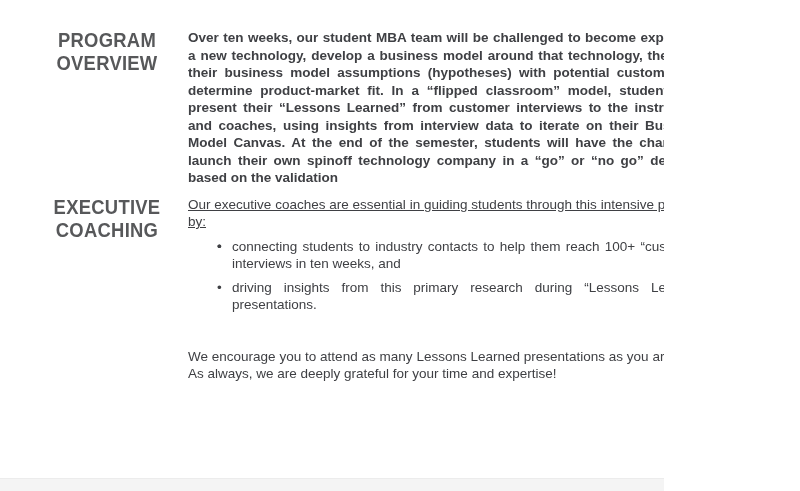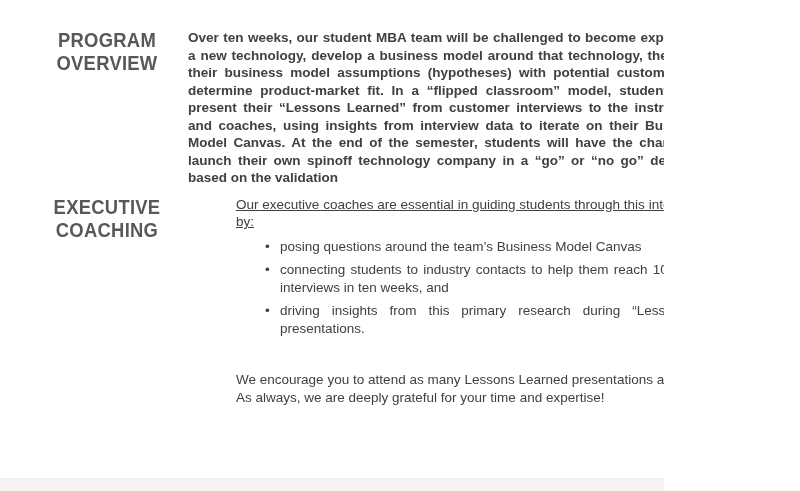--- a/index.html
+++ b/index.html
@@ -11,21 +11,21 @@
     background: #ffffff;
     overflow: hidden;
     font-family: "Liberation Sans", sans-serif;
     color: #3f4044;
   }
   .content { padding-top: 29px; }
   .section {
     display: grid;
     grid-template-columns: 188px 517px;
   }
-  .section + .section { margin-top: 9px; gap: 48px; }
+  .section + .section { margin-top: 9px; }
   .hcol {
     padding-left: 38px;
     padding-right: 12px;
     text-align: center;
   }
   .heading {
     font-size: 20px;
     line-height: 23px;
     font-weight: bold;
     letter-spacing: 0.3px;
@@ -100,21 +100,20 @@
         <div class="heading">
           <div>EXECUTIVE</div>
           <div>COACHING</div>
         </div>
       </div>
       <div class="bcol">
         <p class="intro">Our executive coaches are essential in guiding students through this intensive process by:</p>
         <ul class="bullets">
           <li>
             <span class="bullet-dot">•</span>
-            <span>posing questions around the team’s Business Model Canvas</span>
           </li>
           <li>
             <span class="bullet-dot">•</span>
             <span>connecting students to industry contacts to help them reach 100+ “customer” interviews in ten weeks, and</span>
           </li>
           <li>
             <span class="bullet-dot">•</span>
             <span>driving insights from this primary research during “Lessons Learned” presentations.</span>
           </li>
         </ul>

